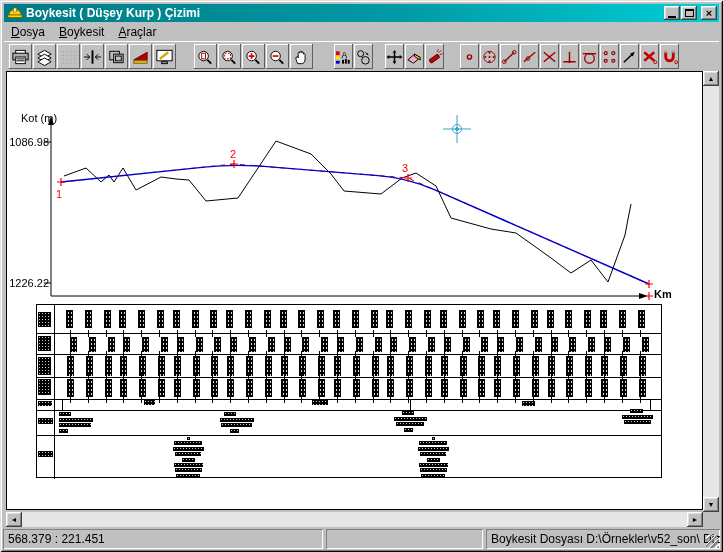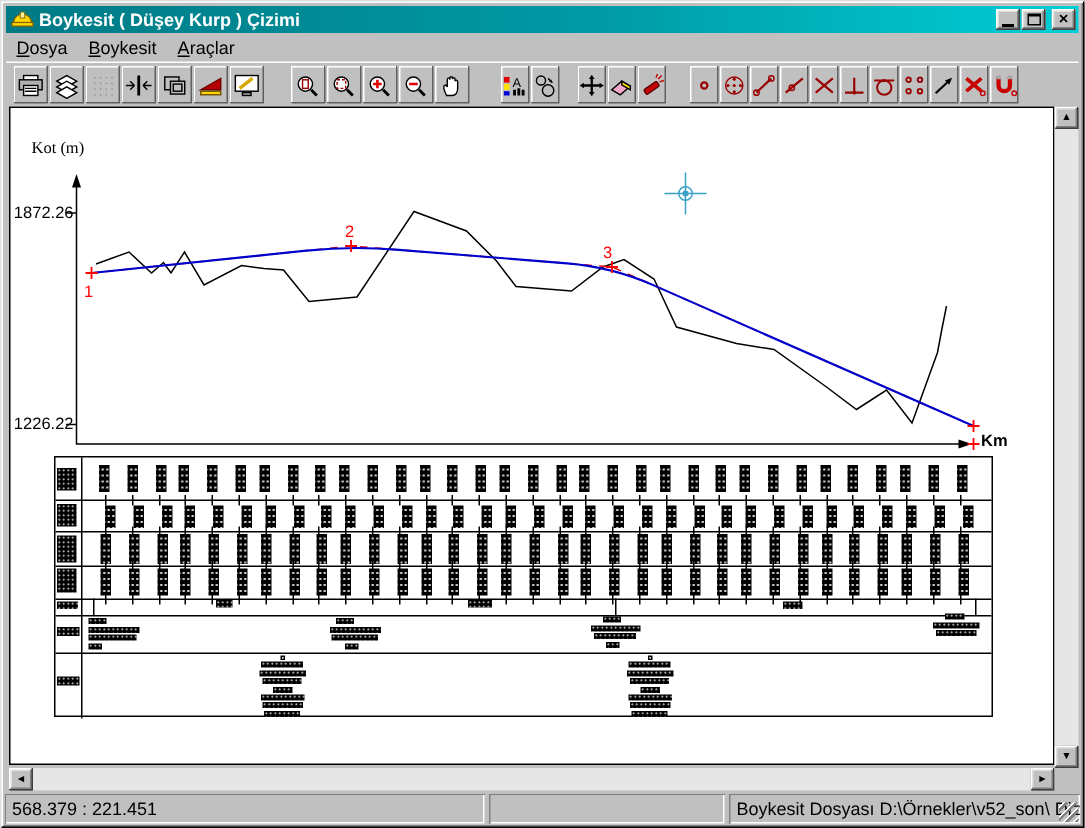--- a/index.html
+++ b/index.html
@@ -390,22 +390,22 @@
         <text x="49" y="126" font-size="11" fill="#ff0000" font-family="Liberation Sans,sans-serif">1</text>
         <text x="223" y="86" font-size="11" fill="#ff0000" font-family="Liberation Sans,sans-serif">2</text>
         <text x="395" y="100" font-size="11" fill="#ff0000" font-family="Liberation Sans,sans-serif">3</text>
         <g stroke="#3aa0c8" fill="none">
           <line x1="436" y1="57" x2="464" y2="57"></line>
           <line x1="450" y1="43" x2="450" y2="71"></line>
           <circle cx="450" cy="57" r="4.5"></circle>
           <circle cx="450" cy="57" r="1.5" fill="#3aa0c8"></circle>
         </g>
       </svg>
-    <div class="axlabel" style="left:14px;top:21px;font-family:Liberation Serif, serif;">Kot (m)</div>
-    <div class="axlabel" style="left:2px;top:64px;width:40px;text-align:right;">1872.26</div>
+    <div class="axlabel" style="left:14px;top:40px;">Kot (m)</div>
+    <div class="axlabel" style="left:2px;top:64px;width:40px;text-align:right;">1086.98</div>
     <div class="axlabel" style="left:2px;top:205px;width:40px;text-align:right;">1226.22</div>
     <div class="axlabel" style="left:647px;top:216px;font-weight:bold;">Km</div>
     <div id="ptable">
         <div class="hline" style="top: 28px;"></div>
         <div class="hline" style="top: 49px;"></div>
         <div class="hline" style="top: 72px;"></div>
         <div class="hline" style="top: 94px;"></div>
         <div class="hline" style="top: 105px;"></div>
         <div class="hline" style="top: 130px;"></div>
         <div class="vline" style="left: 17px; top: 0px; height: 174px;"></div>

